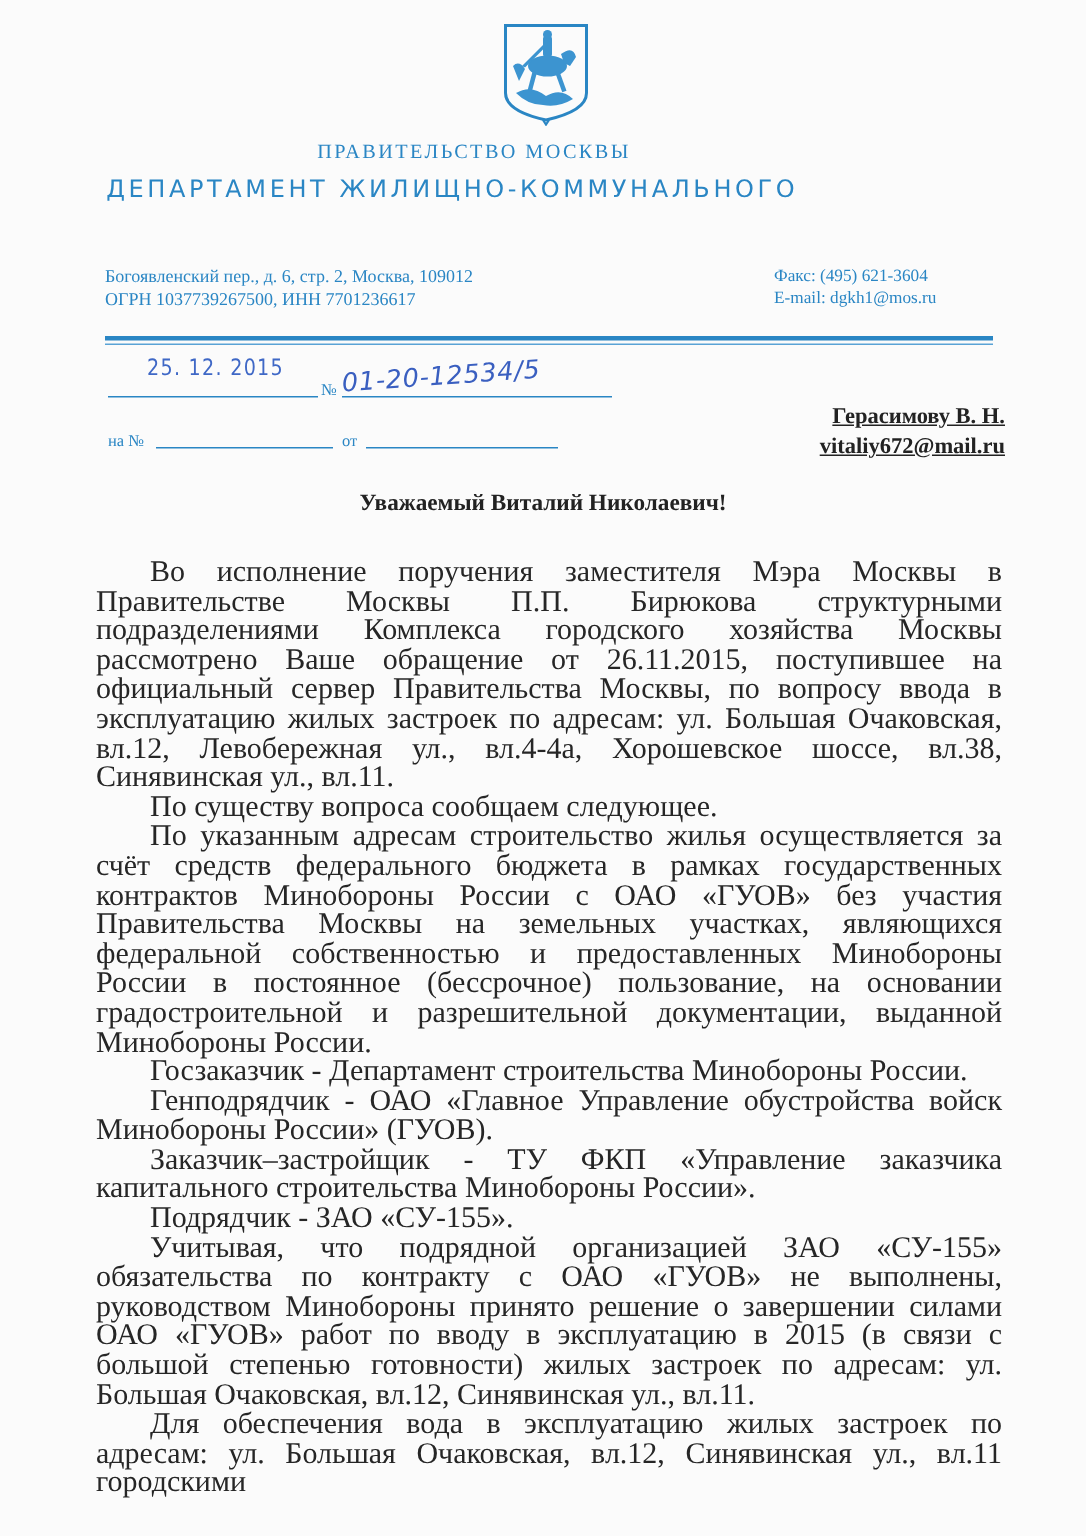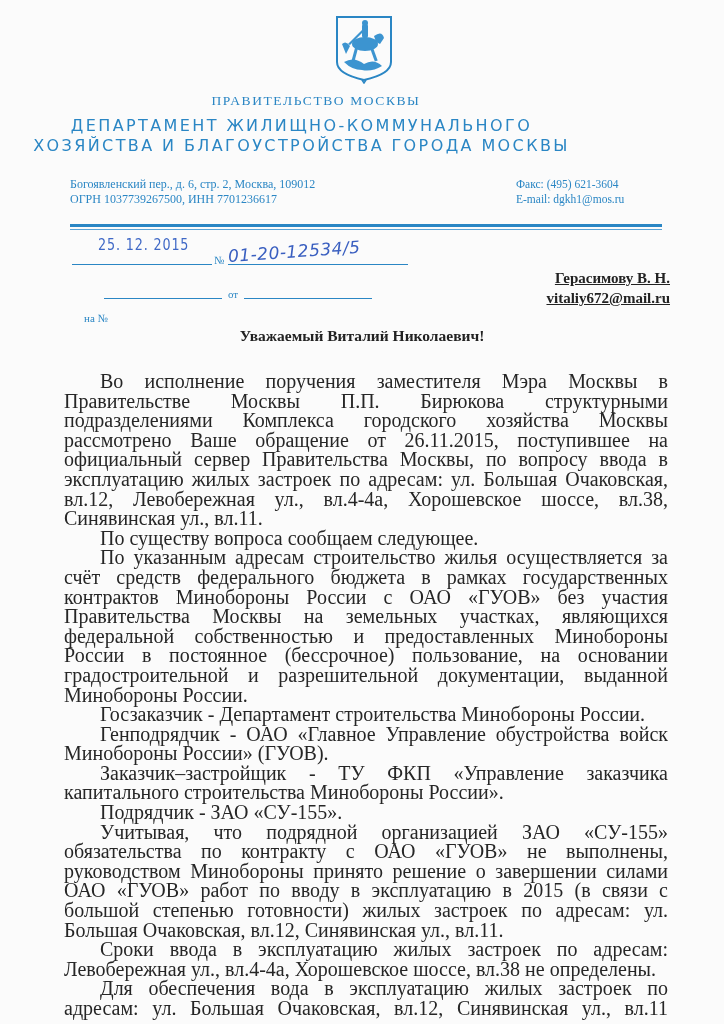--- a/index.html
+++ b/index.html
@@ -87,57 +87,55 @@
     <circle cx="31" cy="9" r="3"></circle>
     <path d="M30 14 L14 30 L16 31 L31 16 Z"></path>
     <path d="M10 48 Q20 42 30 50 Q40 44 48 52 Q38 58 28 56 Q18 56 10 48 Z"></path>
     <path d="M8 30 Q12 26 16 32 L12 40 Z"></path>
   </g>
 </svg>
 
 <div class="gov">ПРАВИТЕЛЬСТВО МОСКВЫ</div>
 <div class="dept">
   <div>ДЕПАРТАМЕНТ ЖИЛИЩНО-КОММУНАЛЬНОГО</div>
-  <div>ХОЗЯЙСТВА И БЛАГОУСТРОЙСТВА ГОРОДА МОСКВЫ</div>
 </div>
 
 <div class="contacts-left">
   <div>Богоявленский пер., д. 6, стр. 2, Москва, 109012</div>
   <div>ОГРН 1037739267500, ИНН 7701236617</div>
 </div>
 <div class="contacts-right">
   <div>Факс: (495) 621-3604</div>
   <div>E-mail: dgkh1@mos.ru</div>
 </div>
 
 <div class="rule-thick"></div>
 <div class="rule-thin"></div>
 
 <div class="stamp-date">25. 12. 2015</div>
 <div class="line" style="top:264px;left:72px;width:140px;"></div>
 <div class="no-label" style="top:254px;left:214px;">№</div>
 <div class="hand-num">01-20-12534/5</div>
 <div class="line" style="top:264px;left:228px;width:180px;"></div>
 
-<div class="no-label" style="top:288px;left:84px;margin-top:24px;">на №</div>
+<div class="no-label" style="top:288px;left:72px;">на №</div>
 <div class="line" style="top:298px;left:104px;width:118px;"></div>
 <div class="no-label" style="top:288px;left:228px;">от</div>
 <div class="line" style="top:298px;left:244px;width:128px;"></div>
 
 <div class="addressee">
   <div>Герасимову В. Н.</div>
   <div>vitaliy672@mail.ru</div>
 </div>
 
 <div class="greeting">Уважаемый Виталий Николаевич!</div>
 
 <div class="body">
   <p>Во исполнение поручения заместителя Мэра Москвы в Правительстве Москвы П.П. Бирюкова структурными подразделениями Комплекса городского хозяйства Москвы рассмотрено Ваше обращение от 26.11.2015, поступившее на официальный сервер Правительства Москвы, по вопросу ввода в эксплуатацию жилых застроек по адресам: ул. Большая Очаковская, вл.12, Левобережная ул., вл.4-4а, Хорошевское шоссе, вл.38, Синявинская ул., вл.11.</p>
   <p>По существу вопроса сообщаем следующее.</p>
   <p>По указанным адресам строительство жилья осуществляется за счёт средств федерального бюджета в рамках государственных контрактов Минобороны России с ОАО «ГУОВ» без участия Правительства Москвы на земельных участках, являющихся федеральной собственностью и предоставленных Минобороны России в постоянное (бессрочное) пользование, на основании градостроительной и разрешительной документации, выданной Минобороны России.</p>
   <p>Госзаказчик - Департамент строительства Минобороны России.</p>
   <p>Генподрядчик - ОАО «Главное Управление обустройства войск Минобороны России» (ГУОВ).</p>
   <p>Заказчик–застройщик - ТУ ФКП «Управление заказчика капитального строительства Минобороны России».</p>
   <p>Подрядчик - ЗАО «СУ-155».</p>
   <p>Учитывая, что подрядной организацией ЗАО «СУ-155» обязательства по контракту с ОАО «ГУОВ» не выполнены, руководством Минобороны принято решение о завершении силами ОАО «ГУОВ» работ по вводу в эксплуатацию в 2015 (в связи с большой степенью готовности) жилых застроек по адресам: ул. Большая Очаковская, вл.12, Синявинская ул., вл.11.</p>
-  <p>Сроки ввода в эксплуатацию жилых застроек по адресам: Левобережная ул., вл.4-4а, Хорошевское шоссе, вл.38 не определены.</p>
   <p style="text-align-last: justify;">Для обеспечения вода в эксплуатацию жилых застроек по адресам: ул. Большая Очаковская, вл.12, Синявинская ул., вл.11 городскими</p>
 </div>
 
 </body></html>

